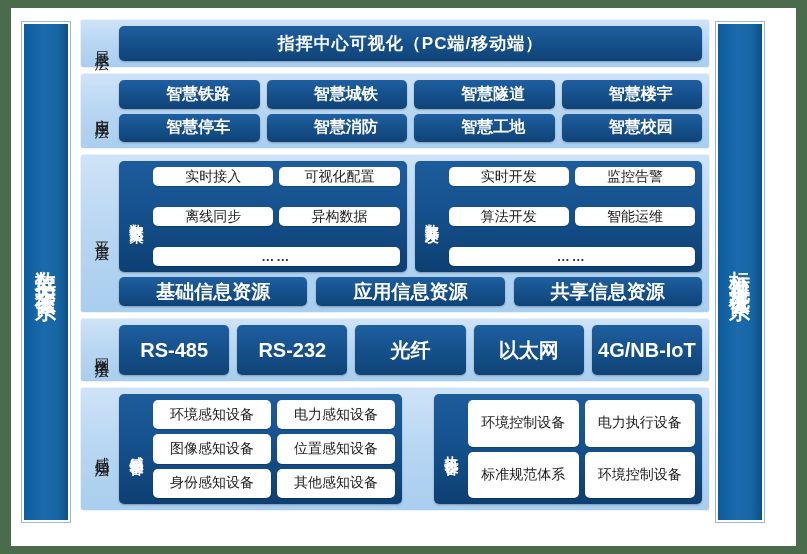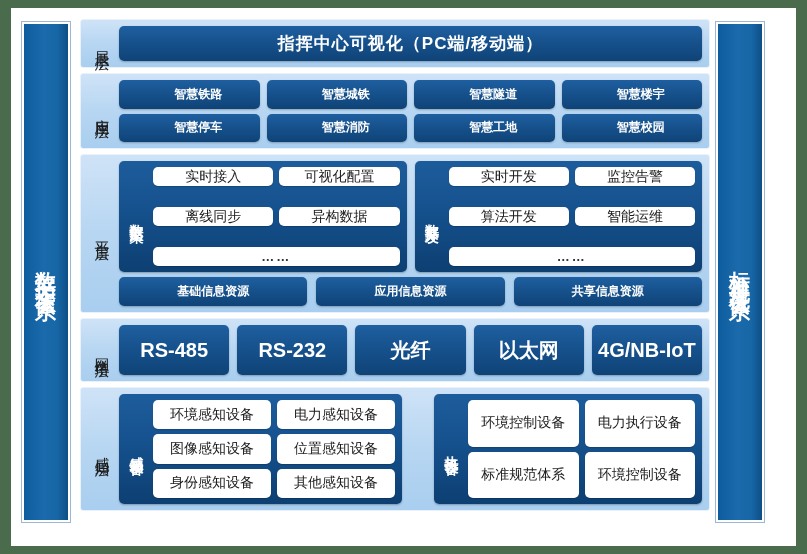--- a/index.html
+++ b/index.html
@@ -138,21 +138,21 @@
     letter-spacing: 1px;
   }
 
   
   .app-row {
     flex: 1 1 0;
     display: flex;
     gap: 7px;
     min-height: 0;
   }
-  .app-row .chip { flex: 1 1 0; font-size: 12px; padding-left: 18px; }
+  .app-row .chip { flex: 1 1 0; font-size: 16px; padding-left: 18px; }
 
   
   .platform-top {
     flex: 1 1 auto;
     display: flex;
     gap: 8px;
     min-height: 0;
   }
   .pgroup {
     flex: 1 1 0;
@@ -212,21 +212,21 @@
     letter-spacing: 2px;
     color: #333;
     font-weight: bold;
   }
 
   .resource-row {
     flex: 0 0 29px;
     display: flex;
     gap: 9px;
   }
-  .resource-row .chip { flex: 1 1 0; font-size: 12px; text-align: center; }
+  .resource-row .chip { flex: 1 1 0; font-size: 19px; text-align: center; }
 
   
   .net-row {
     flex: 1 1 auto;
     display: flex;
     gap: 8px;
     min-height: 0;
   }
   .net-row .chip { flex: 1 1 0; font-size: 20px; }
 

